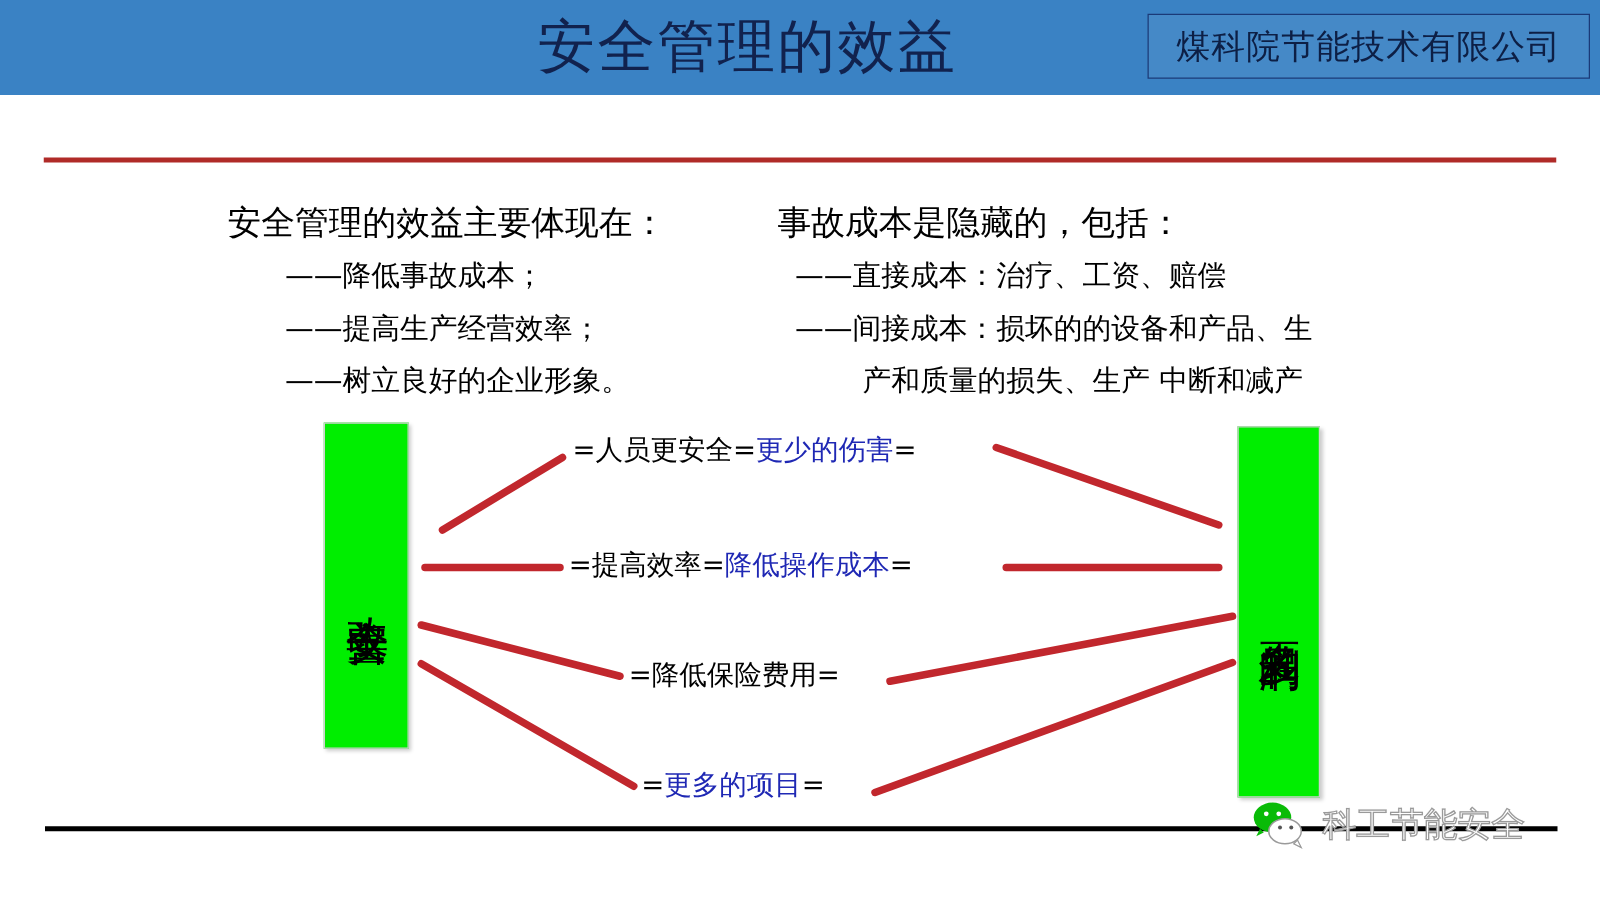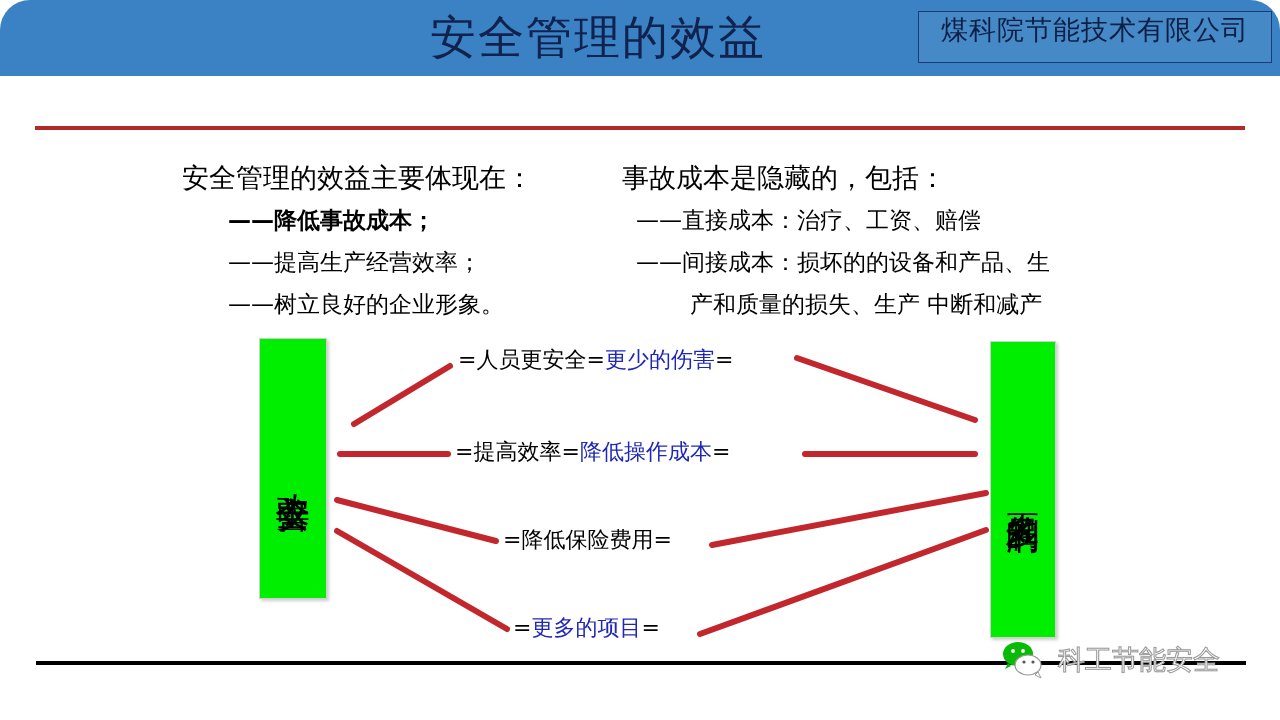--- a/index.html
+++ b/index.html
@@ -3,21 +3,21 @@
 <meta charset="utf-8">
 <style>
   html,body{margin:0;padding:0;}
   body{
     width:1280px;height:720px;
     background:#ffffff;
     font-family:"DejaVu Sans","Liberation Sans",sans-serif;
     overflow:hidden;
     position:relative;
   }
-  #slide{position:relative;width:1280px;height:720px;overflow:hidden;background:#fff;border-radius:30px;}
+  #slide{position:relative;width:1280px;height:720px;overflow:hidden;background:#fff;}
 
   
   .header-band{
     position:absolute;left:0;top:0;width:1280px;height:76px;
     background:#3a82c4;
     overflow:hidden;
   }
   .chev{
     position:absolute;top:-6px;
     width:0;height:0;
@@ -43,21 +43,21 @@
     position:absolute;left:0px;top:39px;width:66px;
     text-align:center;
     font-size:10px;font-weight:bold;color:#0c1f48;
     letter-spacing:0px;white-space:nowrap;
   }
 
   .company-box{
     position:absolute;left:918px;top:11px;width:352px;height:50px;
     border:1px solid #1a3a78;
     background:rgba(255,255,255,0.06);
-    display:flex;align-items:flex-start;justify-content:center;
+    display:flex;align-items:center;justify-content:center;
   }
   .company-box span{
     font-size:27px;color:#0d1f45;letter-spacing:1px;white-space:nowrap;
     font-family:"DejaVu Sans","Liberation Sans",sans-serif;
   }
 
   
   .red-rule{
     position:absolute;left:35px;top:126px;width:1210px;height:4px;
     background:#b02b28;
@@ -71,21 +71,21 @@
   .txt{
     position:absolute;
     color:#000;
     font-family:"DejaVu Sans","Liberation Sans",sans-serif;
     white-space:nowrap;
   }
   .lead{font-size:27px;}
   .sub{font-size:23px;}
 
   .col-left-head{left:182px;top:160px;}
-  .l1{left:228px;top:205px;font-weight:bold;}
+  .l1{left:228px;top:205px;}
   .l2{left:228px;top:247px;}
   .l3{left:228px;top:289px;}
 
   .col-right-head{left:622px;top:160px;}
   .r1{left:636px;top:205px;}
   .r2{left:636px;top:247px;}
   .r3{left:690px;top:289px;}
 
   
   .gbox{

